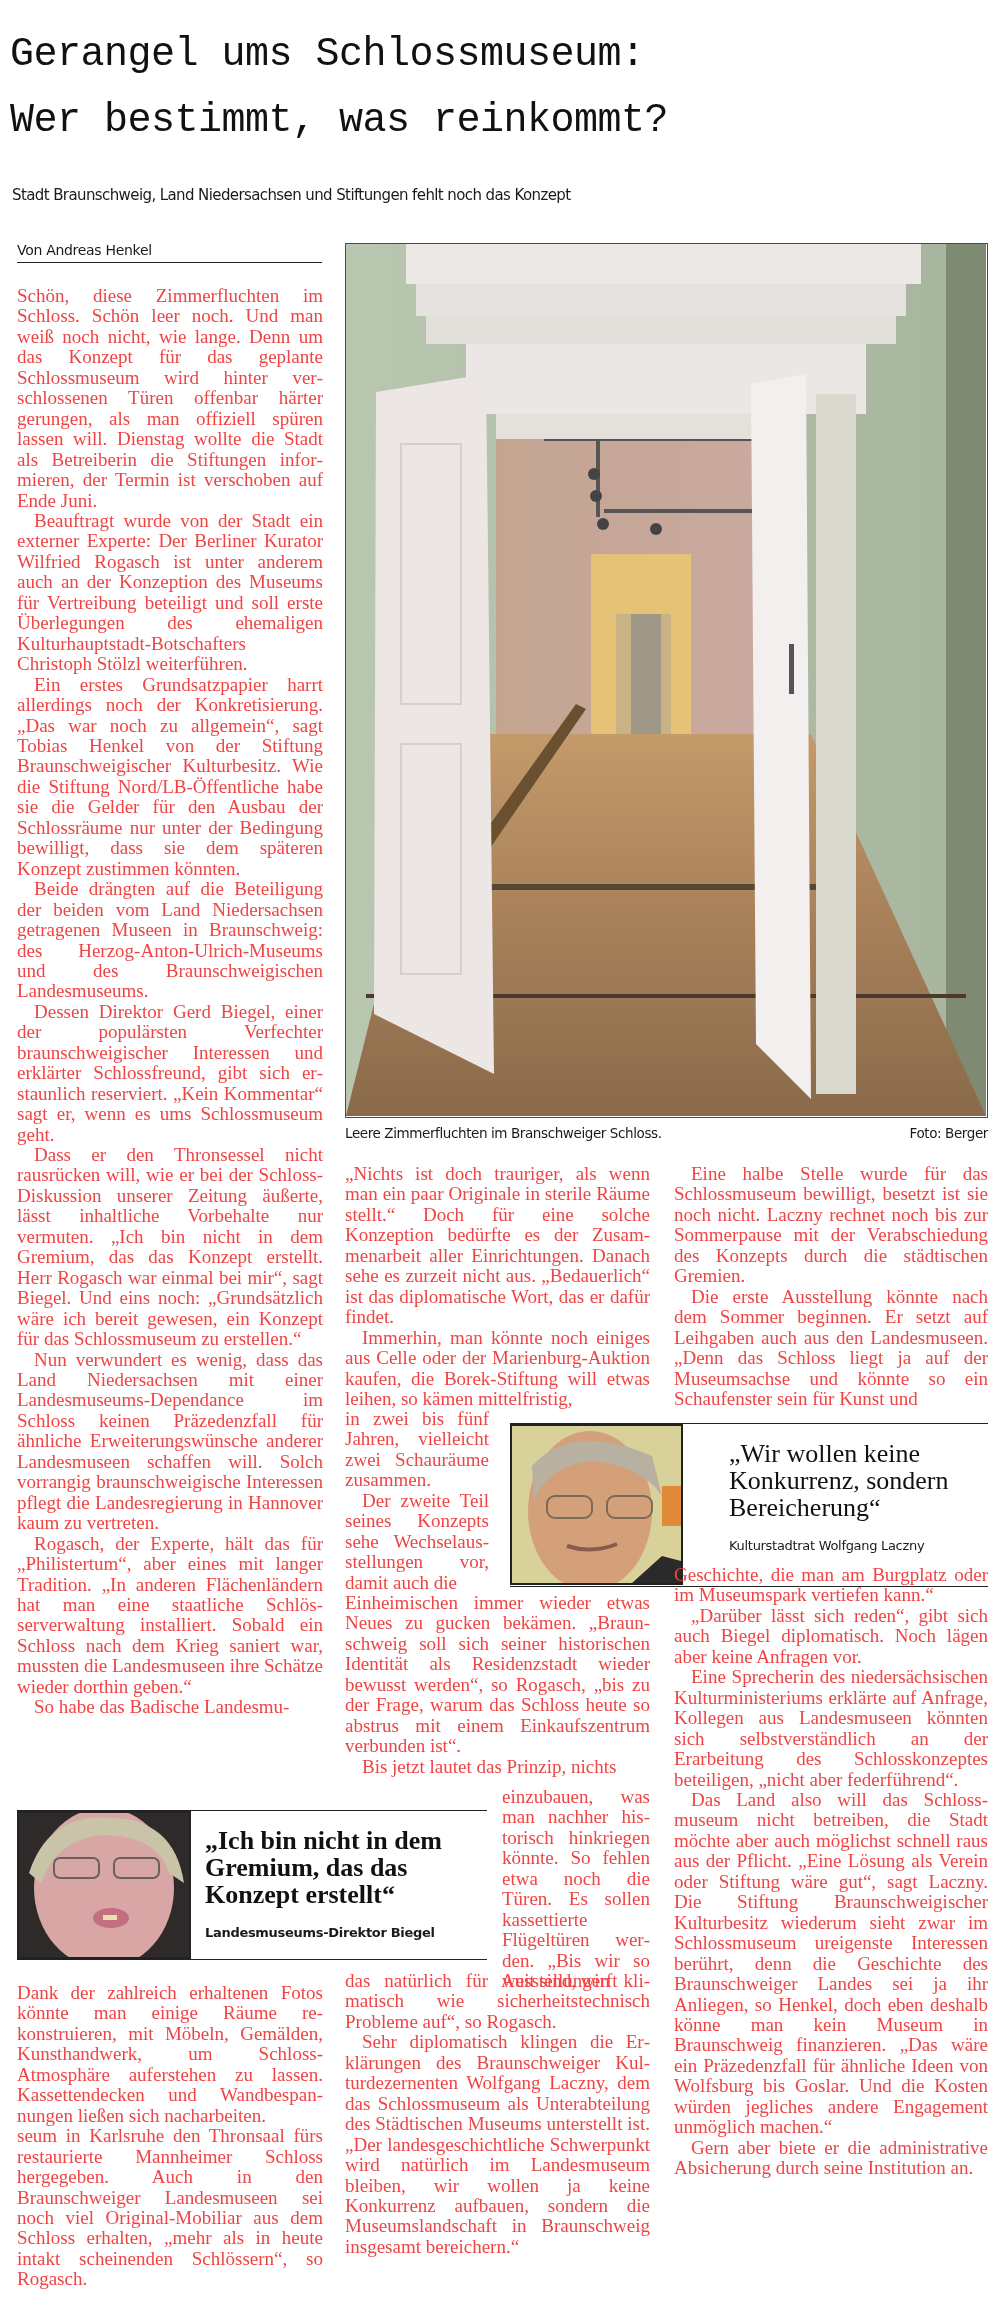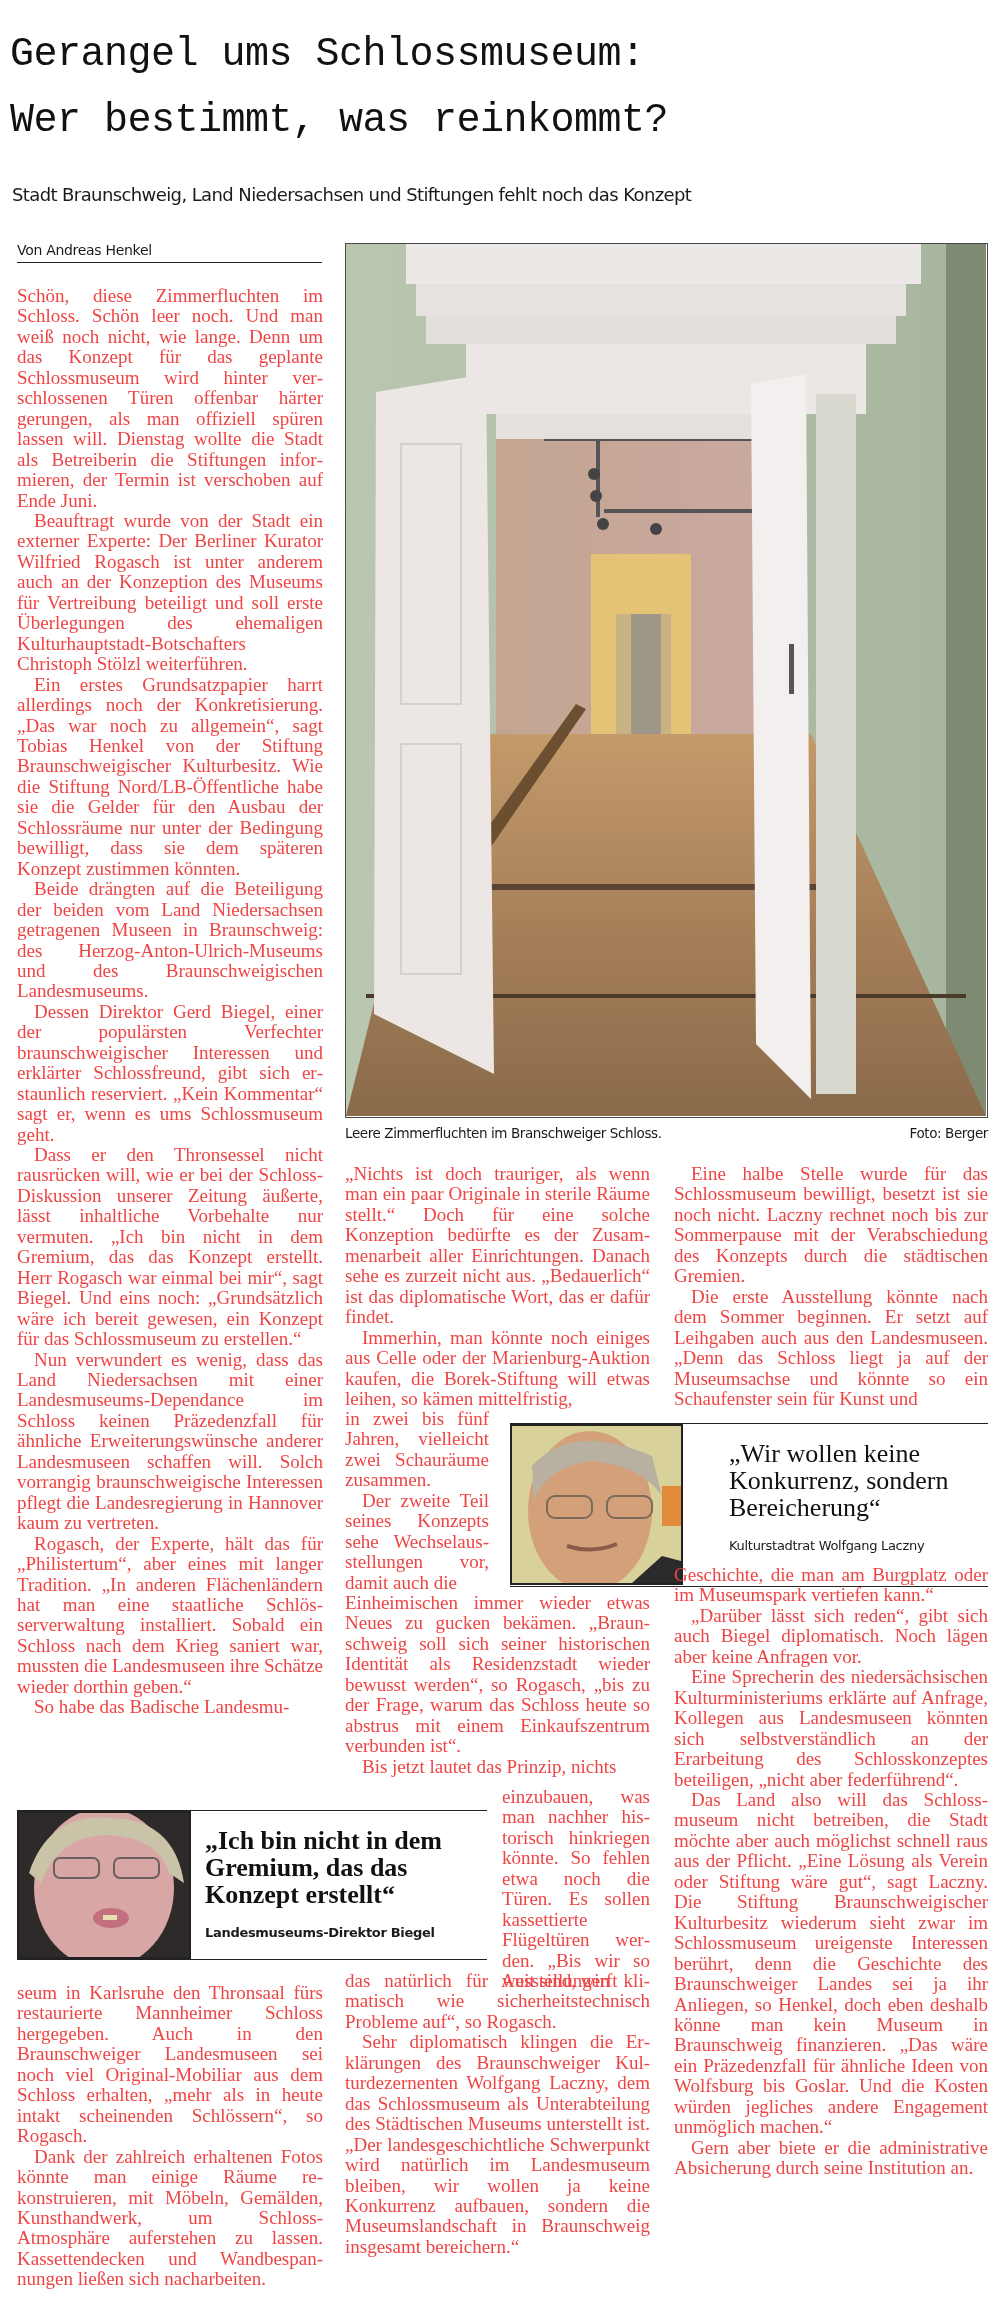--- a/index.html
+++ b/index.html
@@ -5,21 +5,21 @@
   html, body { margin: 0; padding: 0; background: #ffffff; }
   body { width: 993px; height: 2308px; position: relative; overflow: hidden; color: #1a1a1a; }
 
   .headline {
     position: absolute; left: 10px; top: 22px; width: 980px;
     font-family: Liberation Mono, monospace; font-size: 40px; line-height: 66px;
     letter-spacing: -0.5px; margin: 0; font-weight: normal; color: #111;
   }
   .subhead {
     position: absolute; left: 12px; top: 182px; width: 980px;
-    font-family: "DejaVu Sans", sans-serif; font-size: 18px; line-height: 26px;
+    font-family: "DejaVu Sans", sans-serif; font-size: 15px; line-height: 26px;
     letter-spacing: -0.6px; color: #1a1a1a; margin: 0; font-weight: normal;
   }
   .byline {
     position: absolute; left: 17px; top: 240px; width: 305px;
     font-family: "DejaVu Sans", sans-serif; font-size: 14px; line-height: 20px;
     border-bottom: 1.5px solid #222; padding-bottom: 2px; letter-spacing: -0.3px;
   }
 
   .col {
     position: absolute;
@@ -182,22 +182,22 @@
     <div class="q" style="width:270px;">„Ich bin nicht in dem Gremium, das das Konzept erstellt“</div>
     <div class="who">Landesmuseums-Direktor Biegel</div>
   </div>
 </div>
 
 <div class="col" style="left:502px; top:1787px; width:148px;">
     <p style="text-indent: 0px;">einzubauen, was man nachher his­torisch hinkrie­gen könnte. So fehlen etwa noch die Türen. Es sol­len kassettierte Flügeltüren wer­den. „Bis wir so weit sind, wirft</p>
   </div>
 
 <div class="col" style="left:17px; top:1983px; width:306px;">
+    <p>Dank der zahlreich erhaltenen Fo­tos könnte man einige Räume re­konstruieren, mit Möbeln, Gemäl­den, Kunsthandwerk, um Schloss-Atmosphäre auferstehen zu lassen. Kassettendecken und Wandbespan­nungen ließen sich nacharbeiten.</p>
     <p style="text-indent: 0px;">seum in Karlsruhe den Thronsaal fürs restaurierte Mannheimer Schloss hergegeben. Auch in den Braunschweiger Landesmuseen sei noch viel Original-Mobiliar aus dem Schloss erhalten, „mehr als in heute intakt scheinenden Schlössern“, so Rogasch.</p>
-    <p>Dank der zahlreich erhaltenen Fo­tos könnte man einige Räume re­konstruieren, mit Möbeln, Gemäl­den, Kunsthandwerk, um Schloss-Atmosphäre auferstehen zu lassen. Kassettendecken und Wandbespan­nungen ließen sich nacharbeiten.</p>
   </div>
 
 <div class="col" style="left:345px; top:1971px; width:305px;">
     <p style="text-indent: 0px;">das natürlich für Ausstellungen kli­matisch wie sicherheitstechnisch Probleme auf“, so Rogasch.</p>
     <p>Sehr diplomatisch klingen die Er­klärungen des Braunschweiger Kul­turdezernenten Wolfgang Laczny, dem das Schlossmuseum als Unter­abteilung des Städtischen Museums unterstellt ist. „Der landesgeschicht­liche Schwerpunkt wird natürlich im Landesmuseum bleiben, wir wol­len ja keine Konkurrenz aufbauen, sondern die Museumslandschaft in Braunschweig insgesamt berei­chern.“</p>
   </div>
 
 <div class="col" style="left:674px; top:1164px; width:314px;">
     <p style="text-indent: 17px;">Eine halbe Stelle wurde für das Schlossmuseum bewilligt, besetzt ist sie noch nicht. Laczny rechnet noch bis zur Sommerpause mit der Verab­schiedung des Konzepts durch die städtischen Gremien.</p>
     <p>Die erste Ausstellung könnte nach dem Sommer beginnen. Er setzt auf Leihgaben auch aus den Landesmu­seen. „Denn das Schloss liegt ja auf der Museumsachse und könnte so ein Schaufenster sein für Kunst und</p>

